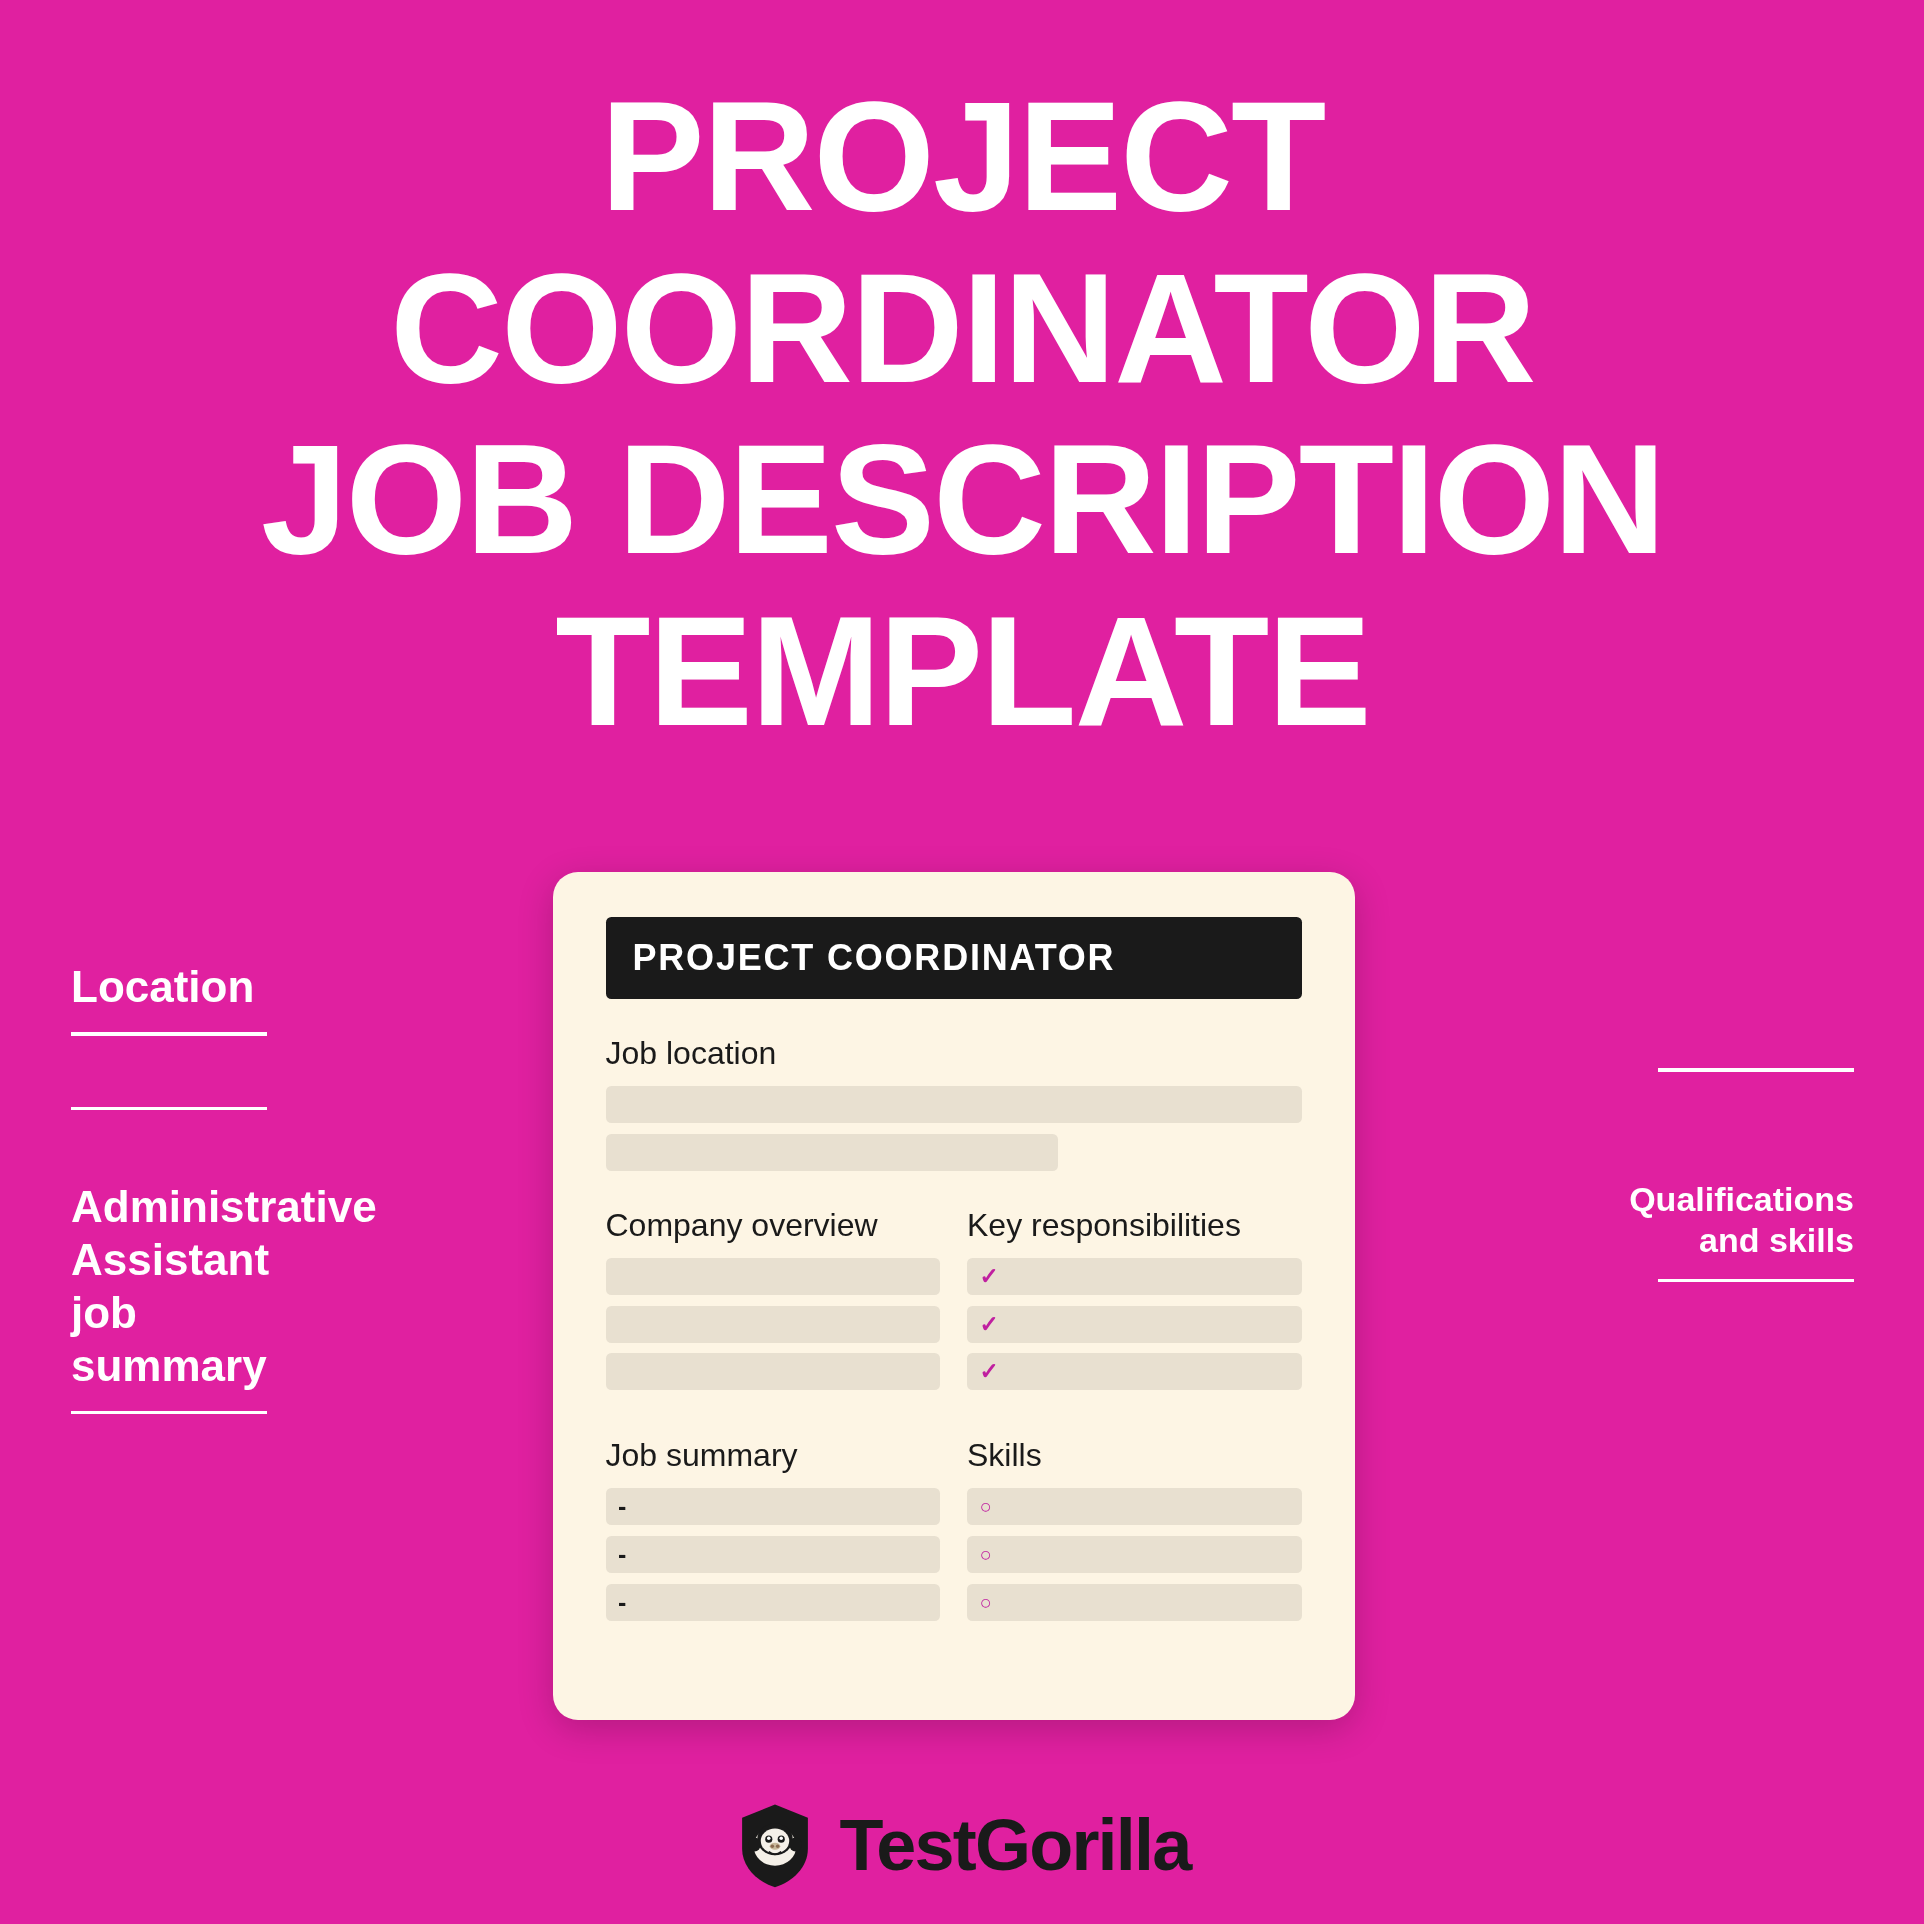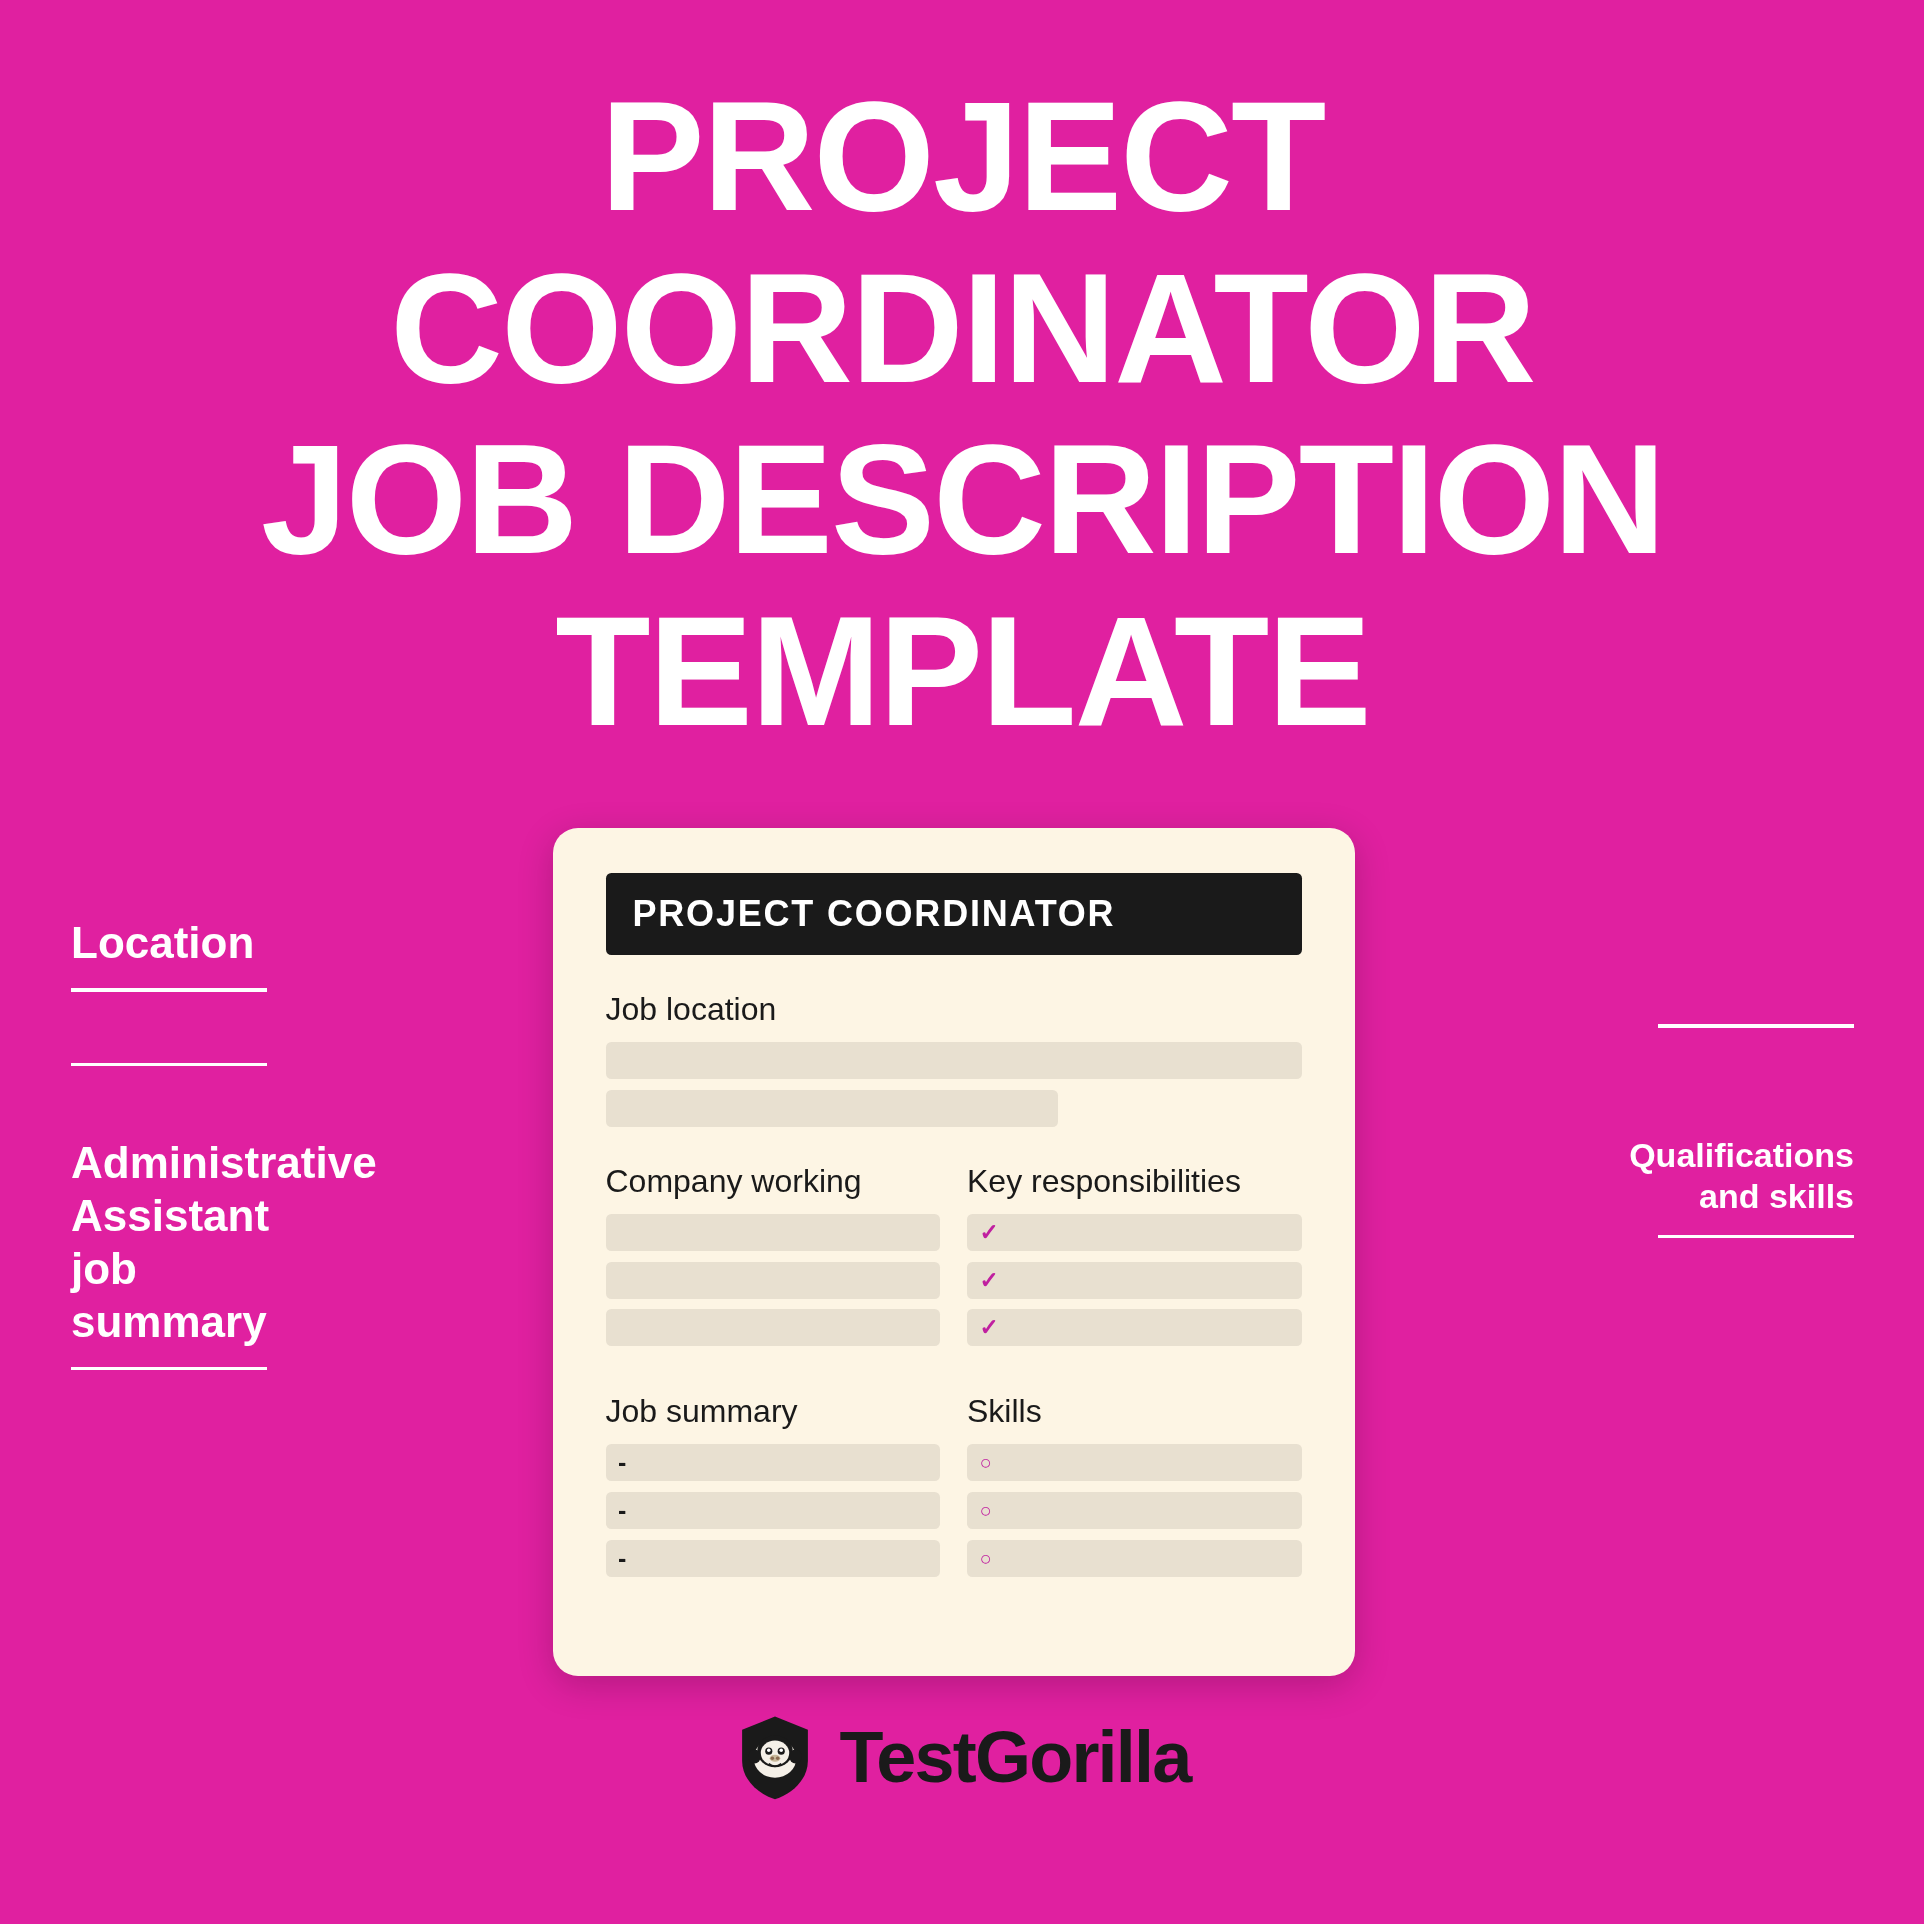--- a/index.html
+++ b/index.html
@@ -18,20 +18,21 @@
     }
 
     .page-wrapper {
       width: 1925px;
       height: 1657px;
       background-color: #e020a0;
       position: relative;
       display: flex;
       flex-direction: column;
       align-items: center;
+      gap: 44px;
     }
 
     
     .title-section {
       width: 100%;
       text-align: center;
       padding: 71px 89px 53px;
     }
 
     .main-title {
@@ -255,21 +256,21 @@
         <div class="doc-header">PROJECT COORDINATOR</div>
 
         <div class="location-section">
           <div class="doc-section-label">Job location</div>
           <div class="doc-input-line"></div>
           <div class="doc-input-line half"></div>
         </div>
 
         <div class="two-col-section">
           <div class="col-left">
-            <div class="doc-section-label">Company working</div>
+            <div class="doc-section-label">Company overview</div>
             <div class="doc-input-line"></div>
             <div class="doc-input-line"></div>
             <div class="doc-input-line"></div>
           </div>
           <div class="col-right">
             <div class="doc-section-label">Key responsibilities</div>
             <div class="doc-input-line-with-icon">
               <span class="check-icon">✓</span>
             </div>
             <div class="doc-input-line-with-icon">

